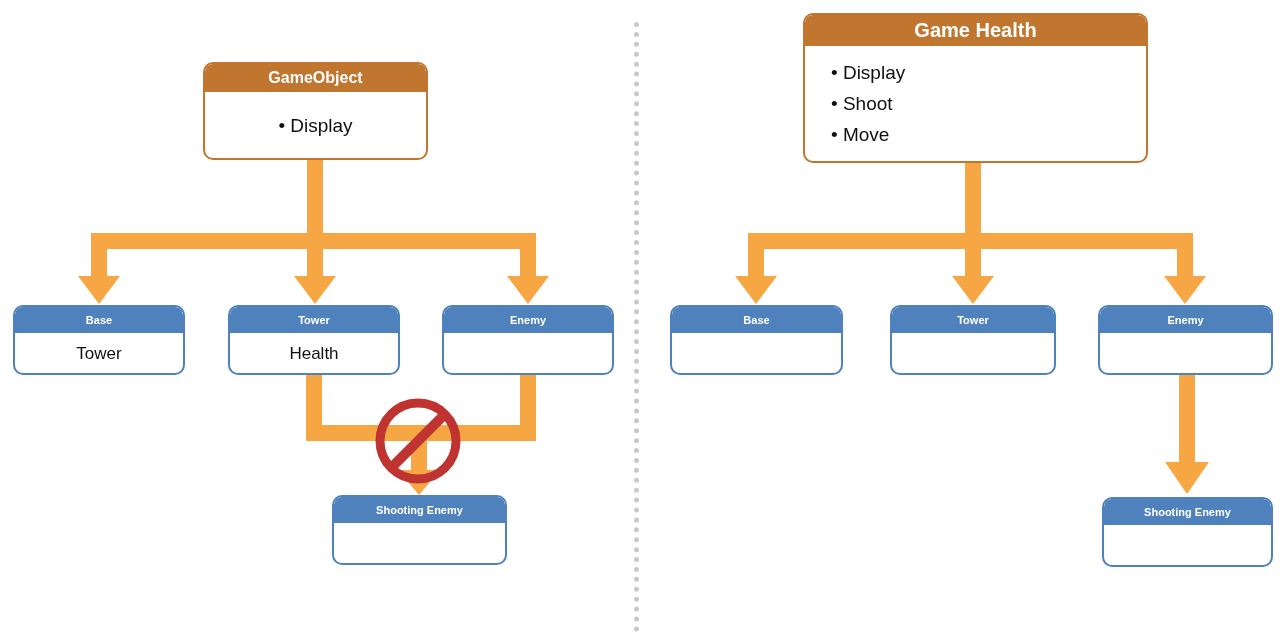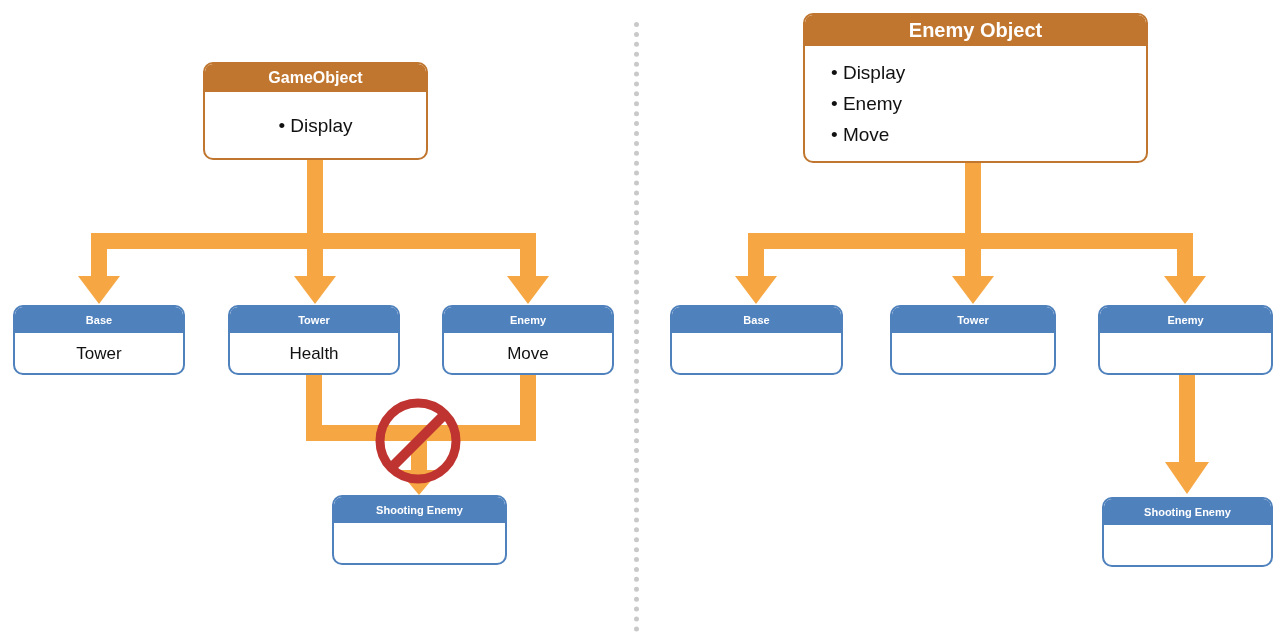--- a/index.html
+++ b/index.html
@@ -144,34 +144,33 @@
     <div class="box-body">Tower</div>
   </div>
 
   <div class="box blue" style="left:228px; top:305px; width:172px; height:70px;">
     <div class="box-header child-header">Tower</div>
     <div class="box-body">Health</div>
   </div>
 
   <div class="box blue" style="left:442px; top:305px; width:172px; height:70px;">
     <div class="box-header child-header">Enemy</div>
-    <div class="box-body">Move</div>
   </div>
 
   <div class="box blue" style="left:332px; top:495px; width:175px; height:70px;">
     <div class="box-header child-header">Shooting Enemy</div>
     <div class="box-body"></div>
   </div>
 
   <div class="box orange" style="left:803px; top:13px; width:345px; height:150px;">
-    <div class="box-header big-header">Enemy Object</div>
+    <div class="box-header big-header">Game Health</div>
     <div class="box-body cols-body">
       <div class="col col-1">
         <div class="col-line">• Display</div>
-        <div class="col-line">• Enemy</div>
+        <div class="col-line">• Shoot</div>
         <div class="col-line">• Move</div>
       </div>
     </div>
   </div>
 
   <div class="box blue" style="left:670px; top:305px; width:173px; height:70px;">
     <div class="box-header child-header">Base</div>
     <div class="box-body"></div>
   </div>
 

